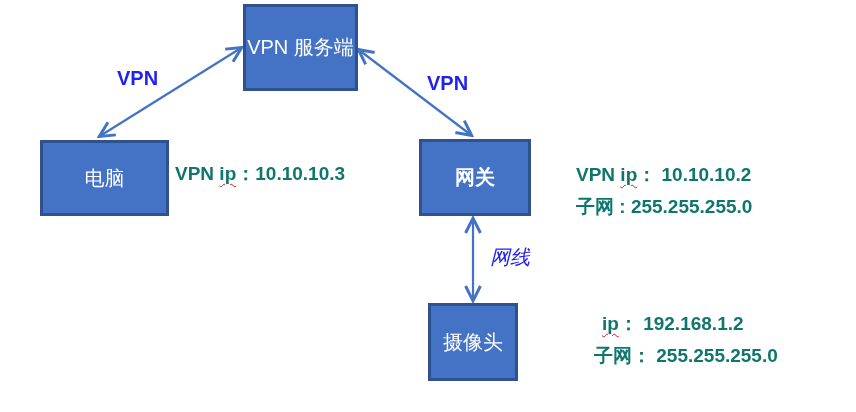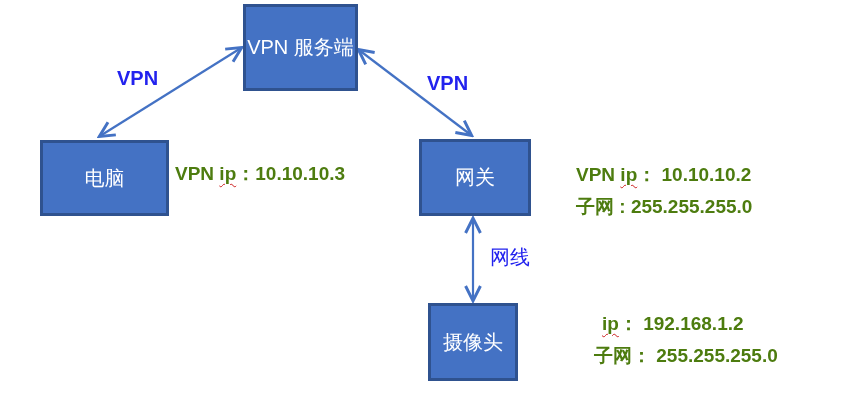--- a/index.html
+++ b/index.html
@@ -30,38 +30,38 @@
     display: flex;
     flex-direction: row;
     align-items: center;
     justify-content: center;
     font-size: 20px;
     line-height: 29px;
     text-align: center;
   }
   .node-vpn-server { left: 243px; top: 4px;   width: 115px; height: 87px; }
   .node-computer   { left: 40px;  top: 140px; width: 129px; height: 76px; }
-  .node-gateway    { left: 419px; top: 139px; width: 112px; height: 77px; }
+  .node-gateway    { left: 419px; top: 139px; width: 112px; height: 77px; font-weight: bold; }
   .node-camera     { left: 428px; top: 303px; width: 90px; height: 78px; }
 
   .edge-label {
     position: absolute;
     color: #2222EE;
     font-weight: bold;
     font-size: 20px;
     white-space: nowrap;
   }
   .edge-label.cjk { font-weight: normal; }
   .lbl-vpn-left  { left: 117px; top: 67px; }
   .lbl-vpn-right { left: 427px; top: 72px; }
-  .lbl-cable     { left: 490px; top: 244px; }
+  .lbl-cable     { left: 490px; top: 244px; font-style: italic; }
 
   .annot {
     position: absolute;
-    color: #4d7c0f;
+    color: #0f766e;
     font-weight: bold;
     font-size: 19px;
     white-space: nowrap;
     line-height: 32px;
   }
   .annot-computer { left: 175px; top: 158px; }
   .annot-gateway  { left: 576px; top: 159px; }
   .annot-camera   { left: 560px; top: 308px; }
   .annot-camera .indent-a { margin-left: 42px; }
   .annot-camera .indent-b { margin-left: 34px; }

